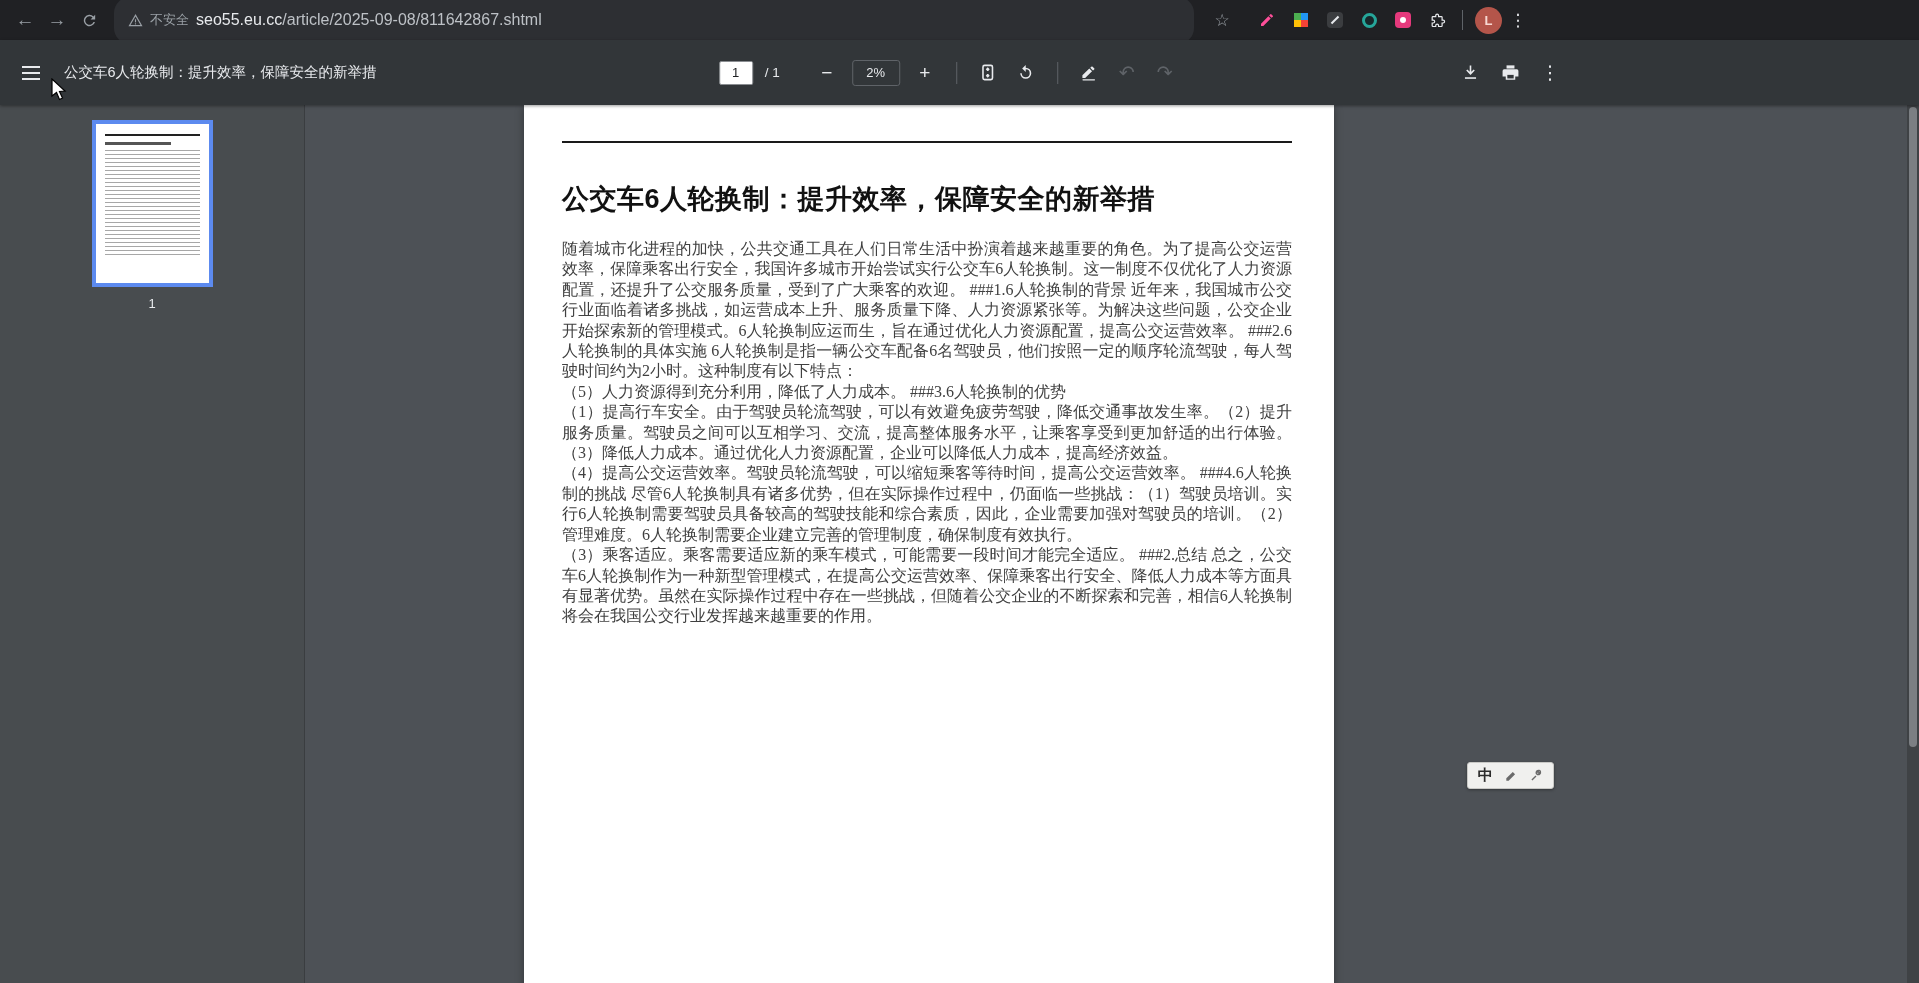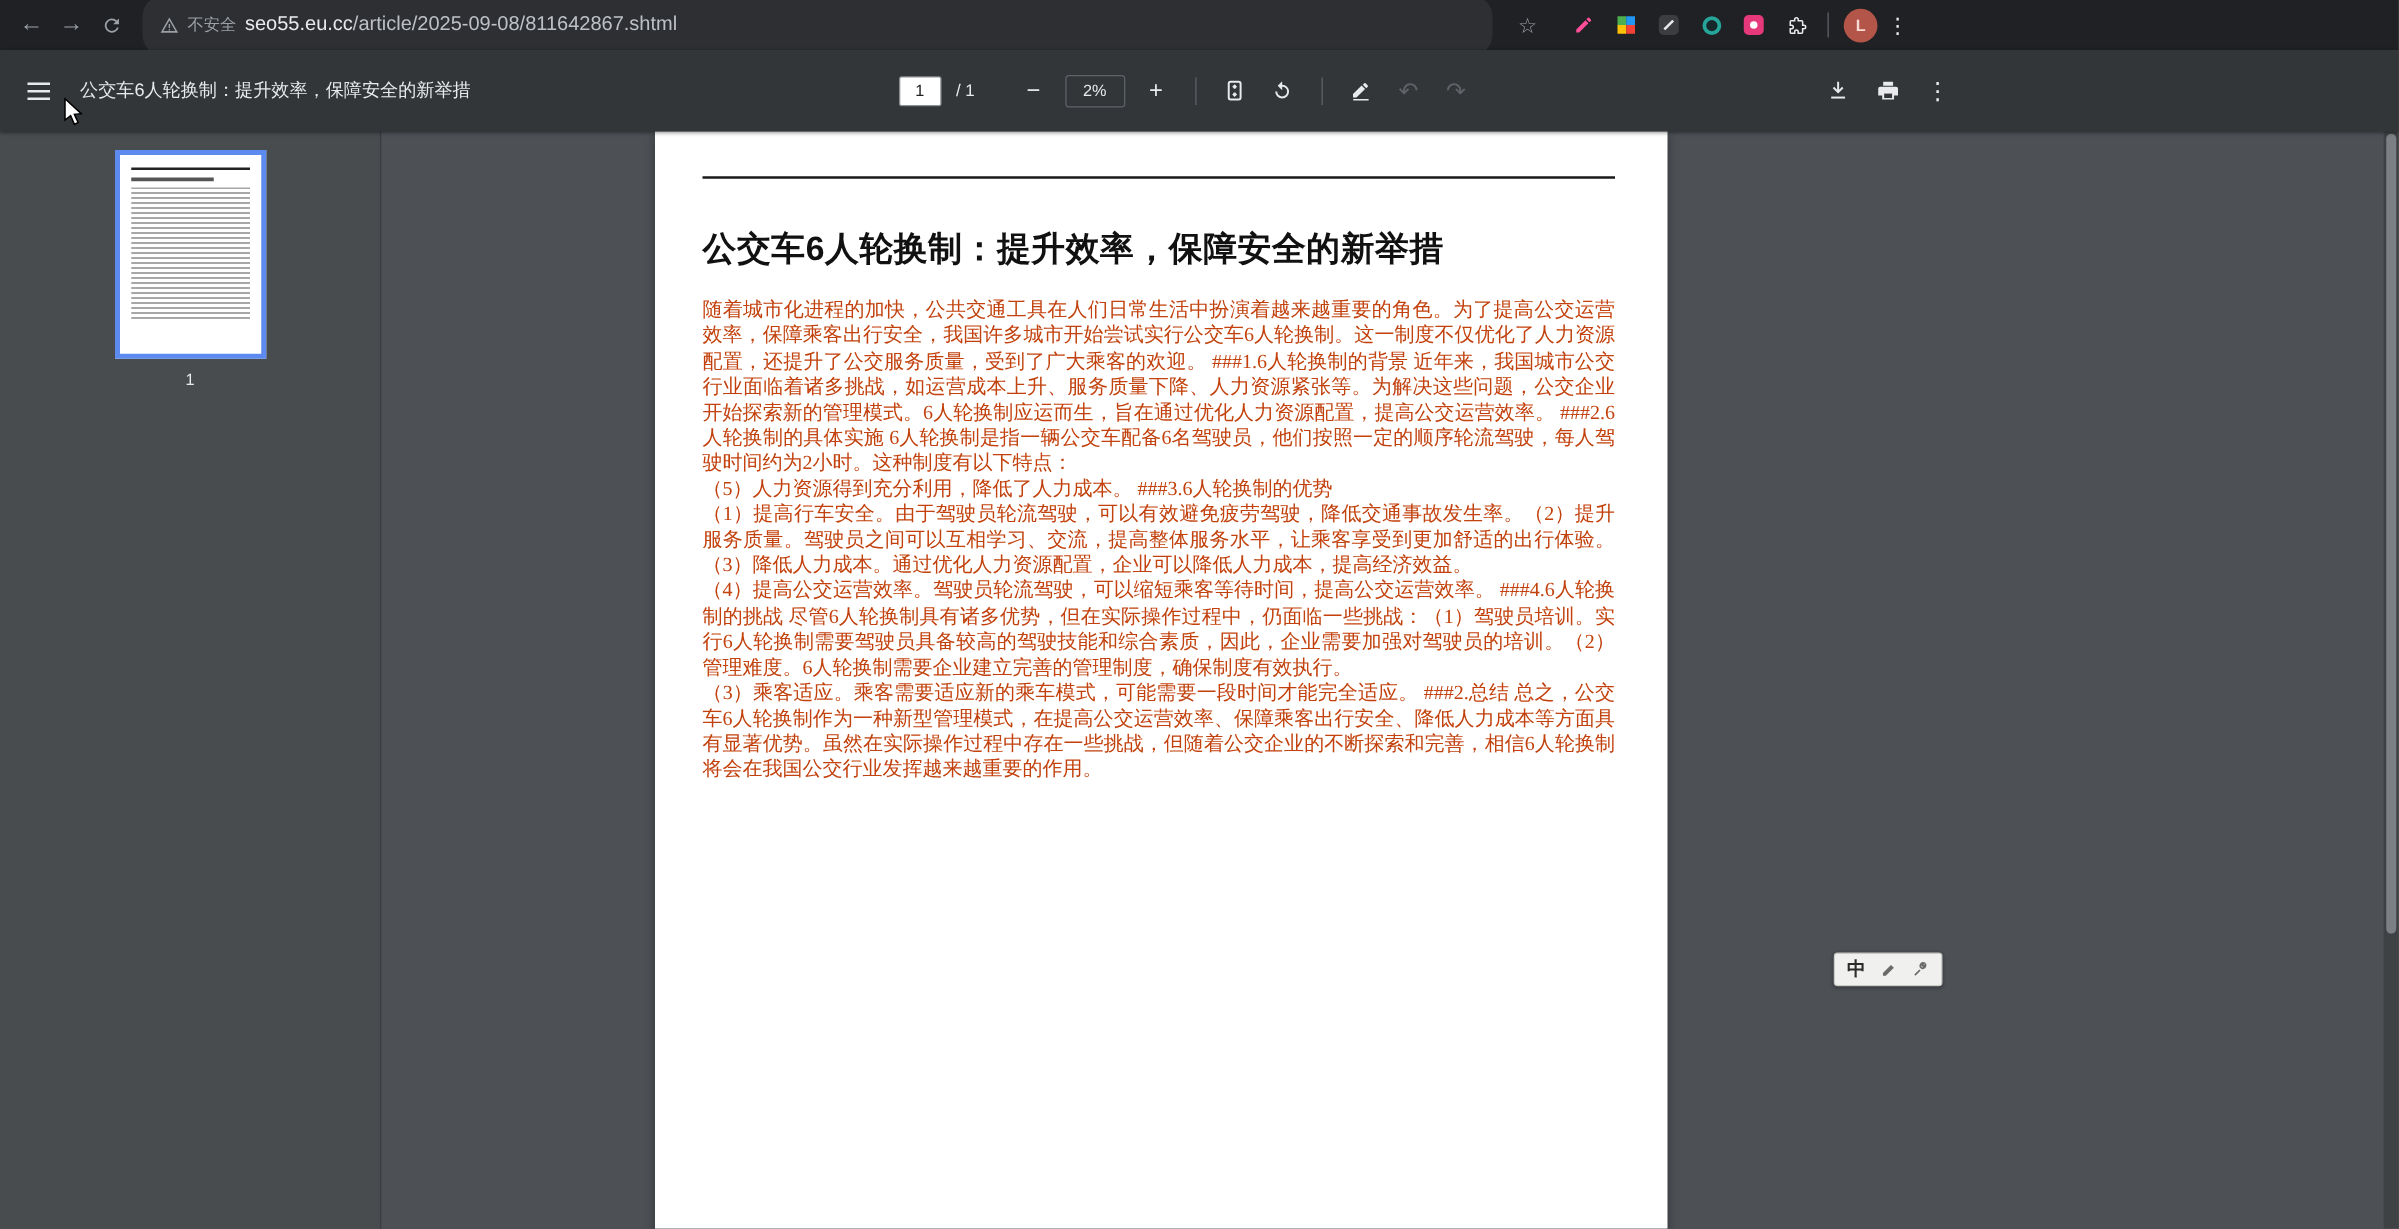--- a/index.html
+++ b/index.html
@@ -70,21 +70,21 @@
                  #a7a7a7 0 1px, transparent 1px 4px); }
   .thumb-num { color:#e8eaed; font-size:13px; margin-top:9px; }
 
   .canvas { flex:1; position:relative; overflow:hidden; }
   .page { position:absolute; left:219px; top:0; width:810px; height:1133px; background:#ffffff;
           box-shadow:0 2px 8px rgba(0,0,0,.35); padding:36px 42px 0 38px; }
   .rule { height:2px; background:#1a1a1a; margin-bottom:38px; }
   .page h1 { font-family:"Liberation Sans", sans-serif; font-weight:700; font-size:27px;
              color:#111; letter-spacing:0.5px; margin-bottom:22px; }
   .para { font-family:"Liberation Serif", serif; font-size:16px; line-height:20.4px;
-          color:#c2410c; text-align:justify; }
+          color:#404040; text-align:justify; }
 
   .v-scrollbar { position:absolute; right:0; top:0; bottom:0; width:12px; background:#3f4245; }
   .v-thumb { position:absolute; top:2px; right:2px; width:8px; height:640px;
              background:#7c7f83; border-radius:4px; }
 
   
   .ime { position:absolute; left:1467px; top:762px; width:87px; height:27px; background:#f0f0ee;
          border:1px solid #c9c9c6; border-radius:3px; display:flex; align-items:center;
          justify-content:space-around; box-shadow:0 1px 3px rgba(0,0,0,.35); padding:0 4px; }
   .ime-zh { font-size:15px; font-weight:bold; color:#2b2b2b; }

